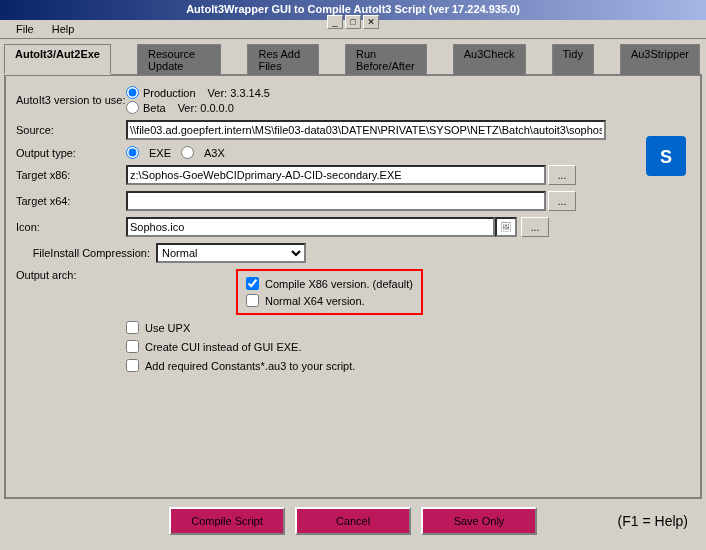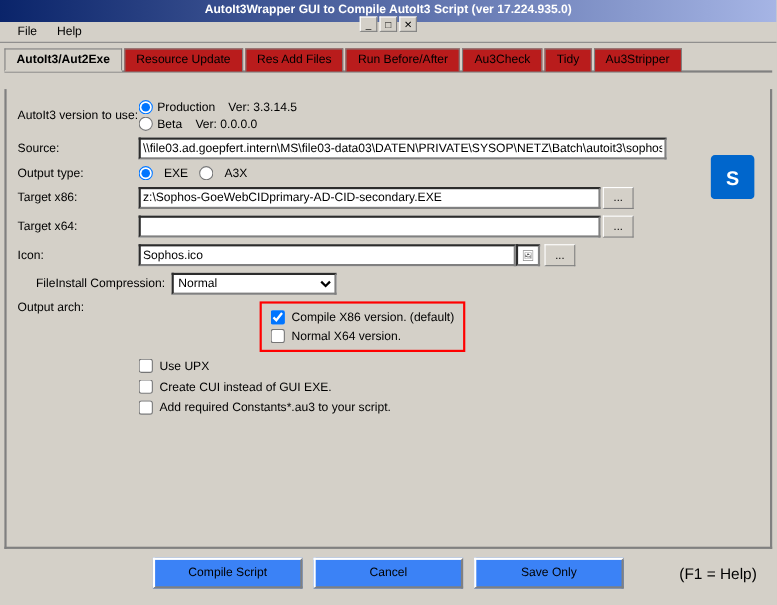--- a/index.html
+++ b/index.html
@@ -56,25 +56,26 @@
     .window-body {
       background: #d4d0c8;
       padding: 4px;
       height: calc(550px - 20px - 22px);
       display: flex;
       flex-direction: column;
     }
     .tabs {
       display: flex;
       border-bottom: 2px solid #808080;
-      margin-bottom: 15px;
+      margin-bottom: 0;
+      gap: 24px;
     }
     .tab {
       padding: 3px 10px;
-      background: #b91c1c;
+      background: #737373;
       border: 1px solid #808080;
       border-bottom: none;
       cursor: pointer;
       font-size: 11px;
       margin-right: 2px;
       position: relative;
       top: 1px;
     }
     .tab.active {
       background: #d4d0c8;
@@ -181,23 +182,23 @@
     }
     .footer {
       display: flex;
       justify-content: center;
       align-items: center;
       gap: 10px;
       padding: 8px;
       position: relative;
     }
     .footer-btn {
-      width: 136px;
+      width: 116px;
       height: 28px;
-      background: #3b82f6;
+      background: #be185d;
       border: 2px solid #808080;
       border-top-color: #fff;
       border-left-color: #fff;
       font-size: 11px;
       cursor: pointer;
     }
     .help-text {
       position: absolute;
       right: 14px;
       font-size: 14px;
@@ -291,21 +292,21 @@
 
     <div class="form-row">
       <span class="form-label">Target x64:</span>
       <input type="text" class="text-input text-input-medium" value="" style="">
       <button class="browse-btn">...</button>
     </div>
 
     <div class="form-row">
       <span class="form-label">Icon:</span>
       <div class="icon-input-wrap">
-        <input type="text" class="text-input" style="width: 343px;" value="Sophos.ico">
+        <input type="text" class="text-input" style="width: 369px;" value="Sophos.ico">
         <div class="icon-preview">
           <span style="color:#555;">🖼</span>
         </div>
         <button class="browse-btn">...</button>
       </div>
     </div>
 
     <div class="sophoslogo">
       <svg viewBox="0 0 40 40" width="40" height="40">
         <rect x="0" y="0" width="40" height="40" rx="4" fill="#0066cc"></rect>

